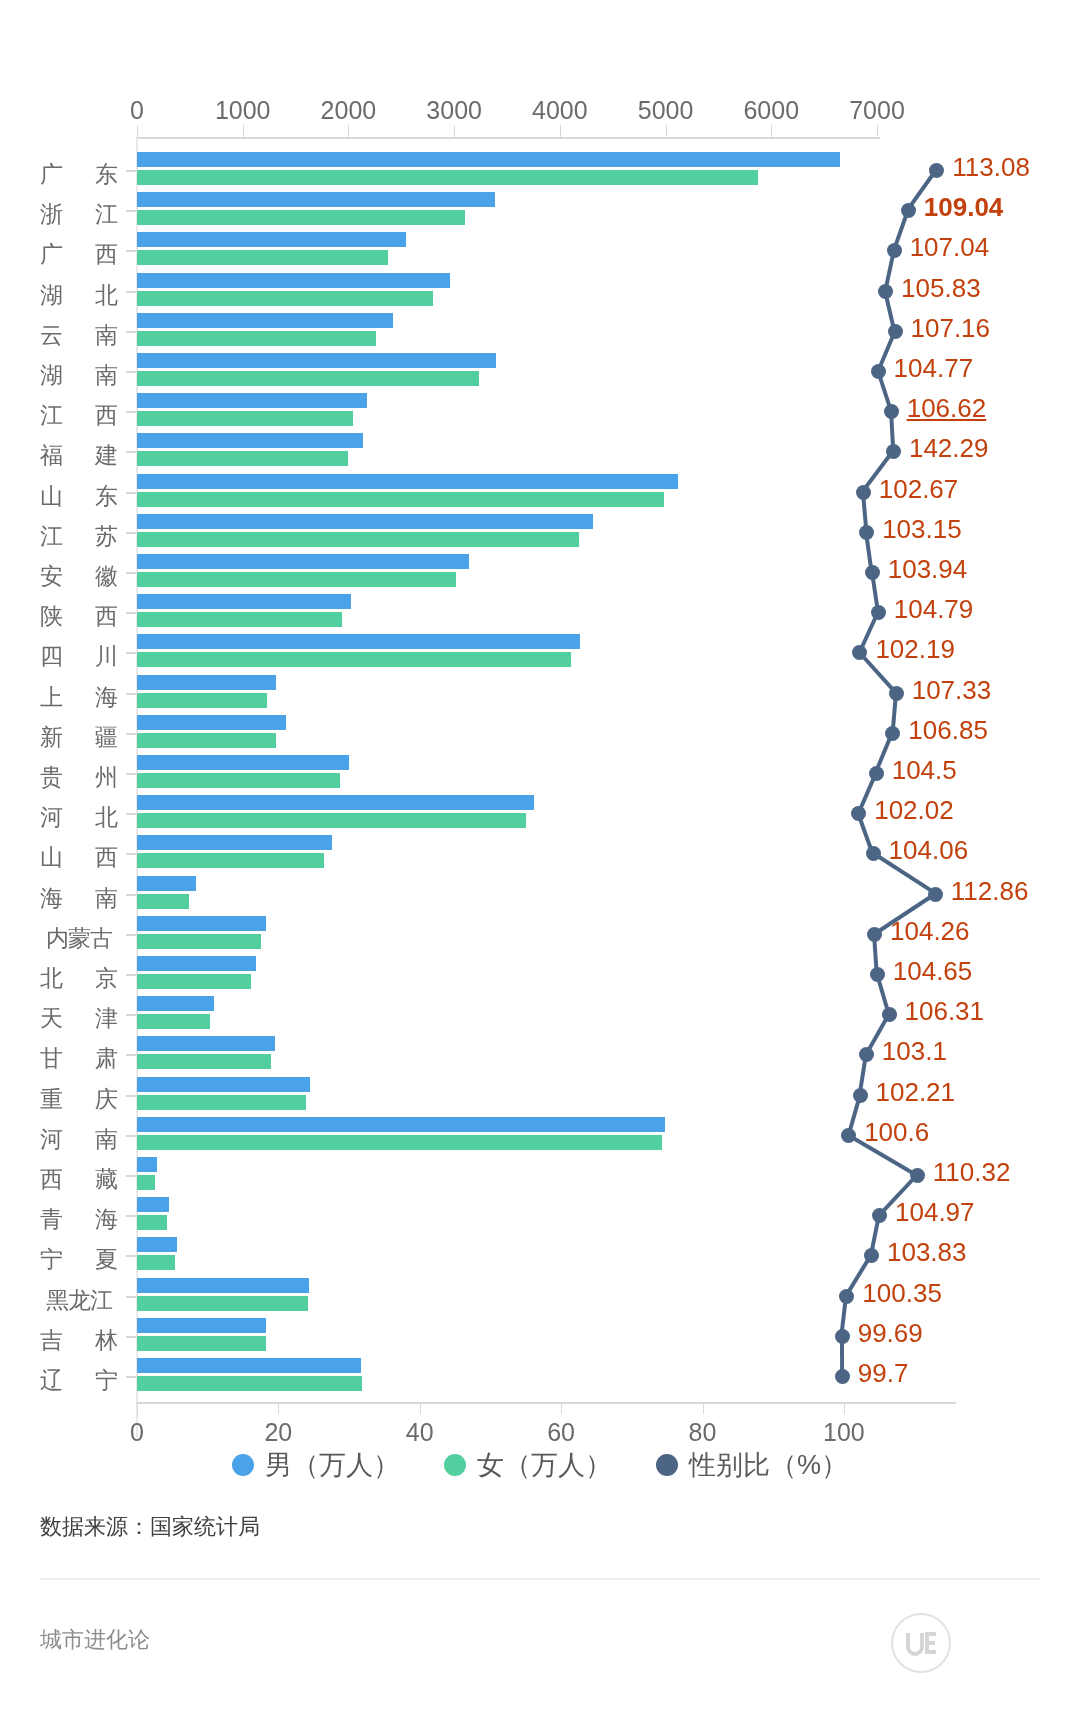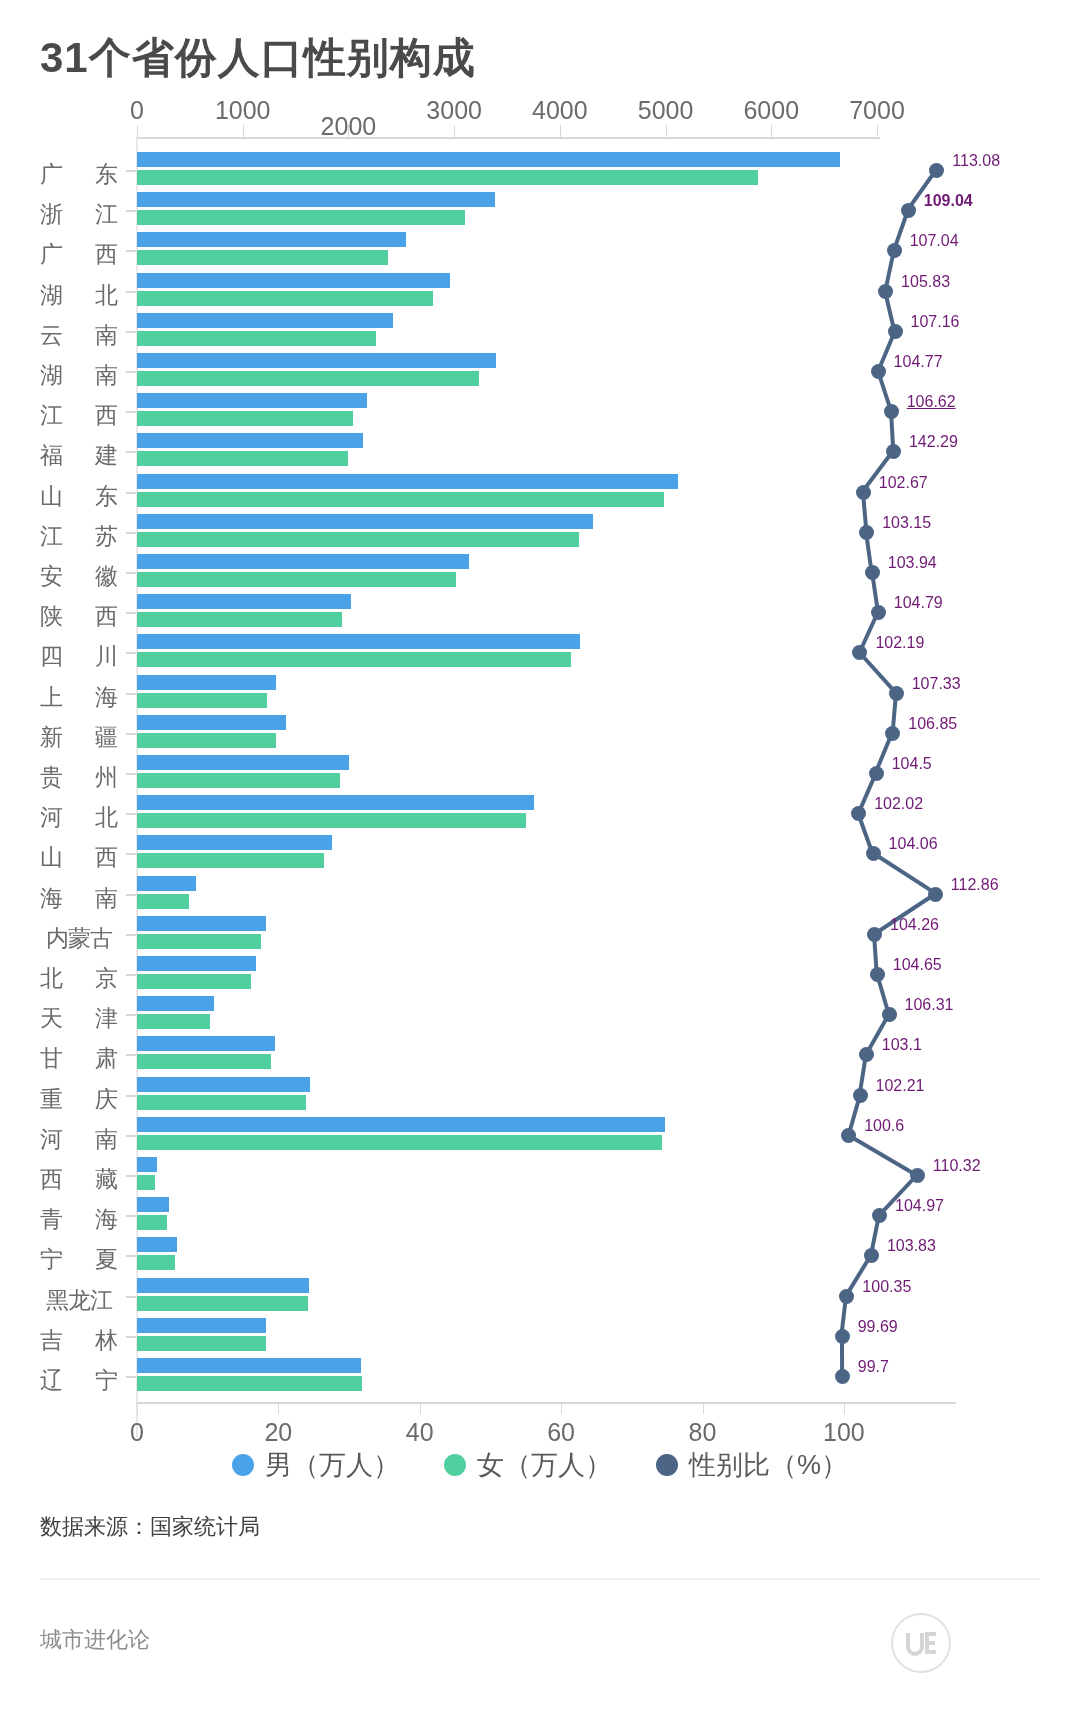--- a/index.html
+++ b/index.html
@@ -71,21 +71,21 @@
   
   .dot{
     position:absolute;width:15px;height:15px;border-radius:50%;
     background:#4c6585;margin-left:-7px;margin-top:-7px;z-index:3;
   }
   .seg{
     position:absolute;height:4px;background:#4c6585;
     transform-origin:0 50%;z-index:2;
   }
   .ratio-label{
-    position:absolute;font-size:16px;color:#701a75;white-space:nowrap;z-index:4;
+    position:absolute;font-size:26px;color:#c2410c;white-space:nowrap;z-index:4;
   }
 
   
   .legend{
     position:absolute;left:0;top:1447px;width:1080px;
     display:flex;justify-content:center;align-items:center;gap:44px;
   }
   .legend-item{display:flex;align-items:center;gap:11px;}
   .legend-swatch{width:22px;height:22px;border-radius:50%;}
   .legend-text{font-size:27px;color:#5a5a5a;}
@@ -105,32 +105,31 @@
   }
   .logo{
     position:absolute;left:890px;top:1612px;width:62px;height:62px;
   }
 </style>
 </head>
 <body>
 
 <div class="page">
 
-  <div class="title">31个省份人口性别构成</div>
 
   <div class="chart" id="chart">
     <div class="top-axis"></div>
     <div class="cat-axis"></div>
     <div class="bot-axis"></div>
   <div class="top-tick" style="left: 137px;"></div>
       <div class="top-tick-label" style="left: 137px;">0</div>
       <div class="top-tick" style="left: 242.714px;"></div>
       <div class="top-tick-label" style="left: 242.714px;">1000</div>
       <div class="top-tick" style="left: 348.429px;"></div>
-      <div class="top-tick-label" style="left: 348.429px; margin-top: 16px;">2000</div>
+      <div class="top-tick-label" style="left: 348.429px;">2000</div>
       <div class="top-tick" style="left: 454.143px;"></div>
       <div class="top-tick-label" style="left: 454.143px;">3000</div>
       <div class="top-tick" style="left: 559.857px;"></div>
       <div class="top-tick-label" style="left: 559.857px;">4000</div>
       <div class="top-tick" style="left: 665.571px;"></div>
       <div class="top-tick-label" style="left: 665.571px;">5000</div>
       <div class="top-tick" style="left: 771.286px;"></div>
       <div class="top-tick-label" style="left: 771.286px;">6000</div>
       <div class="top-tick" style="left: 877px;"></div>
       <div class="top-tick-label" style="left: 877px;">7000</div>

